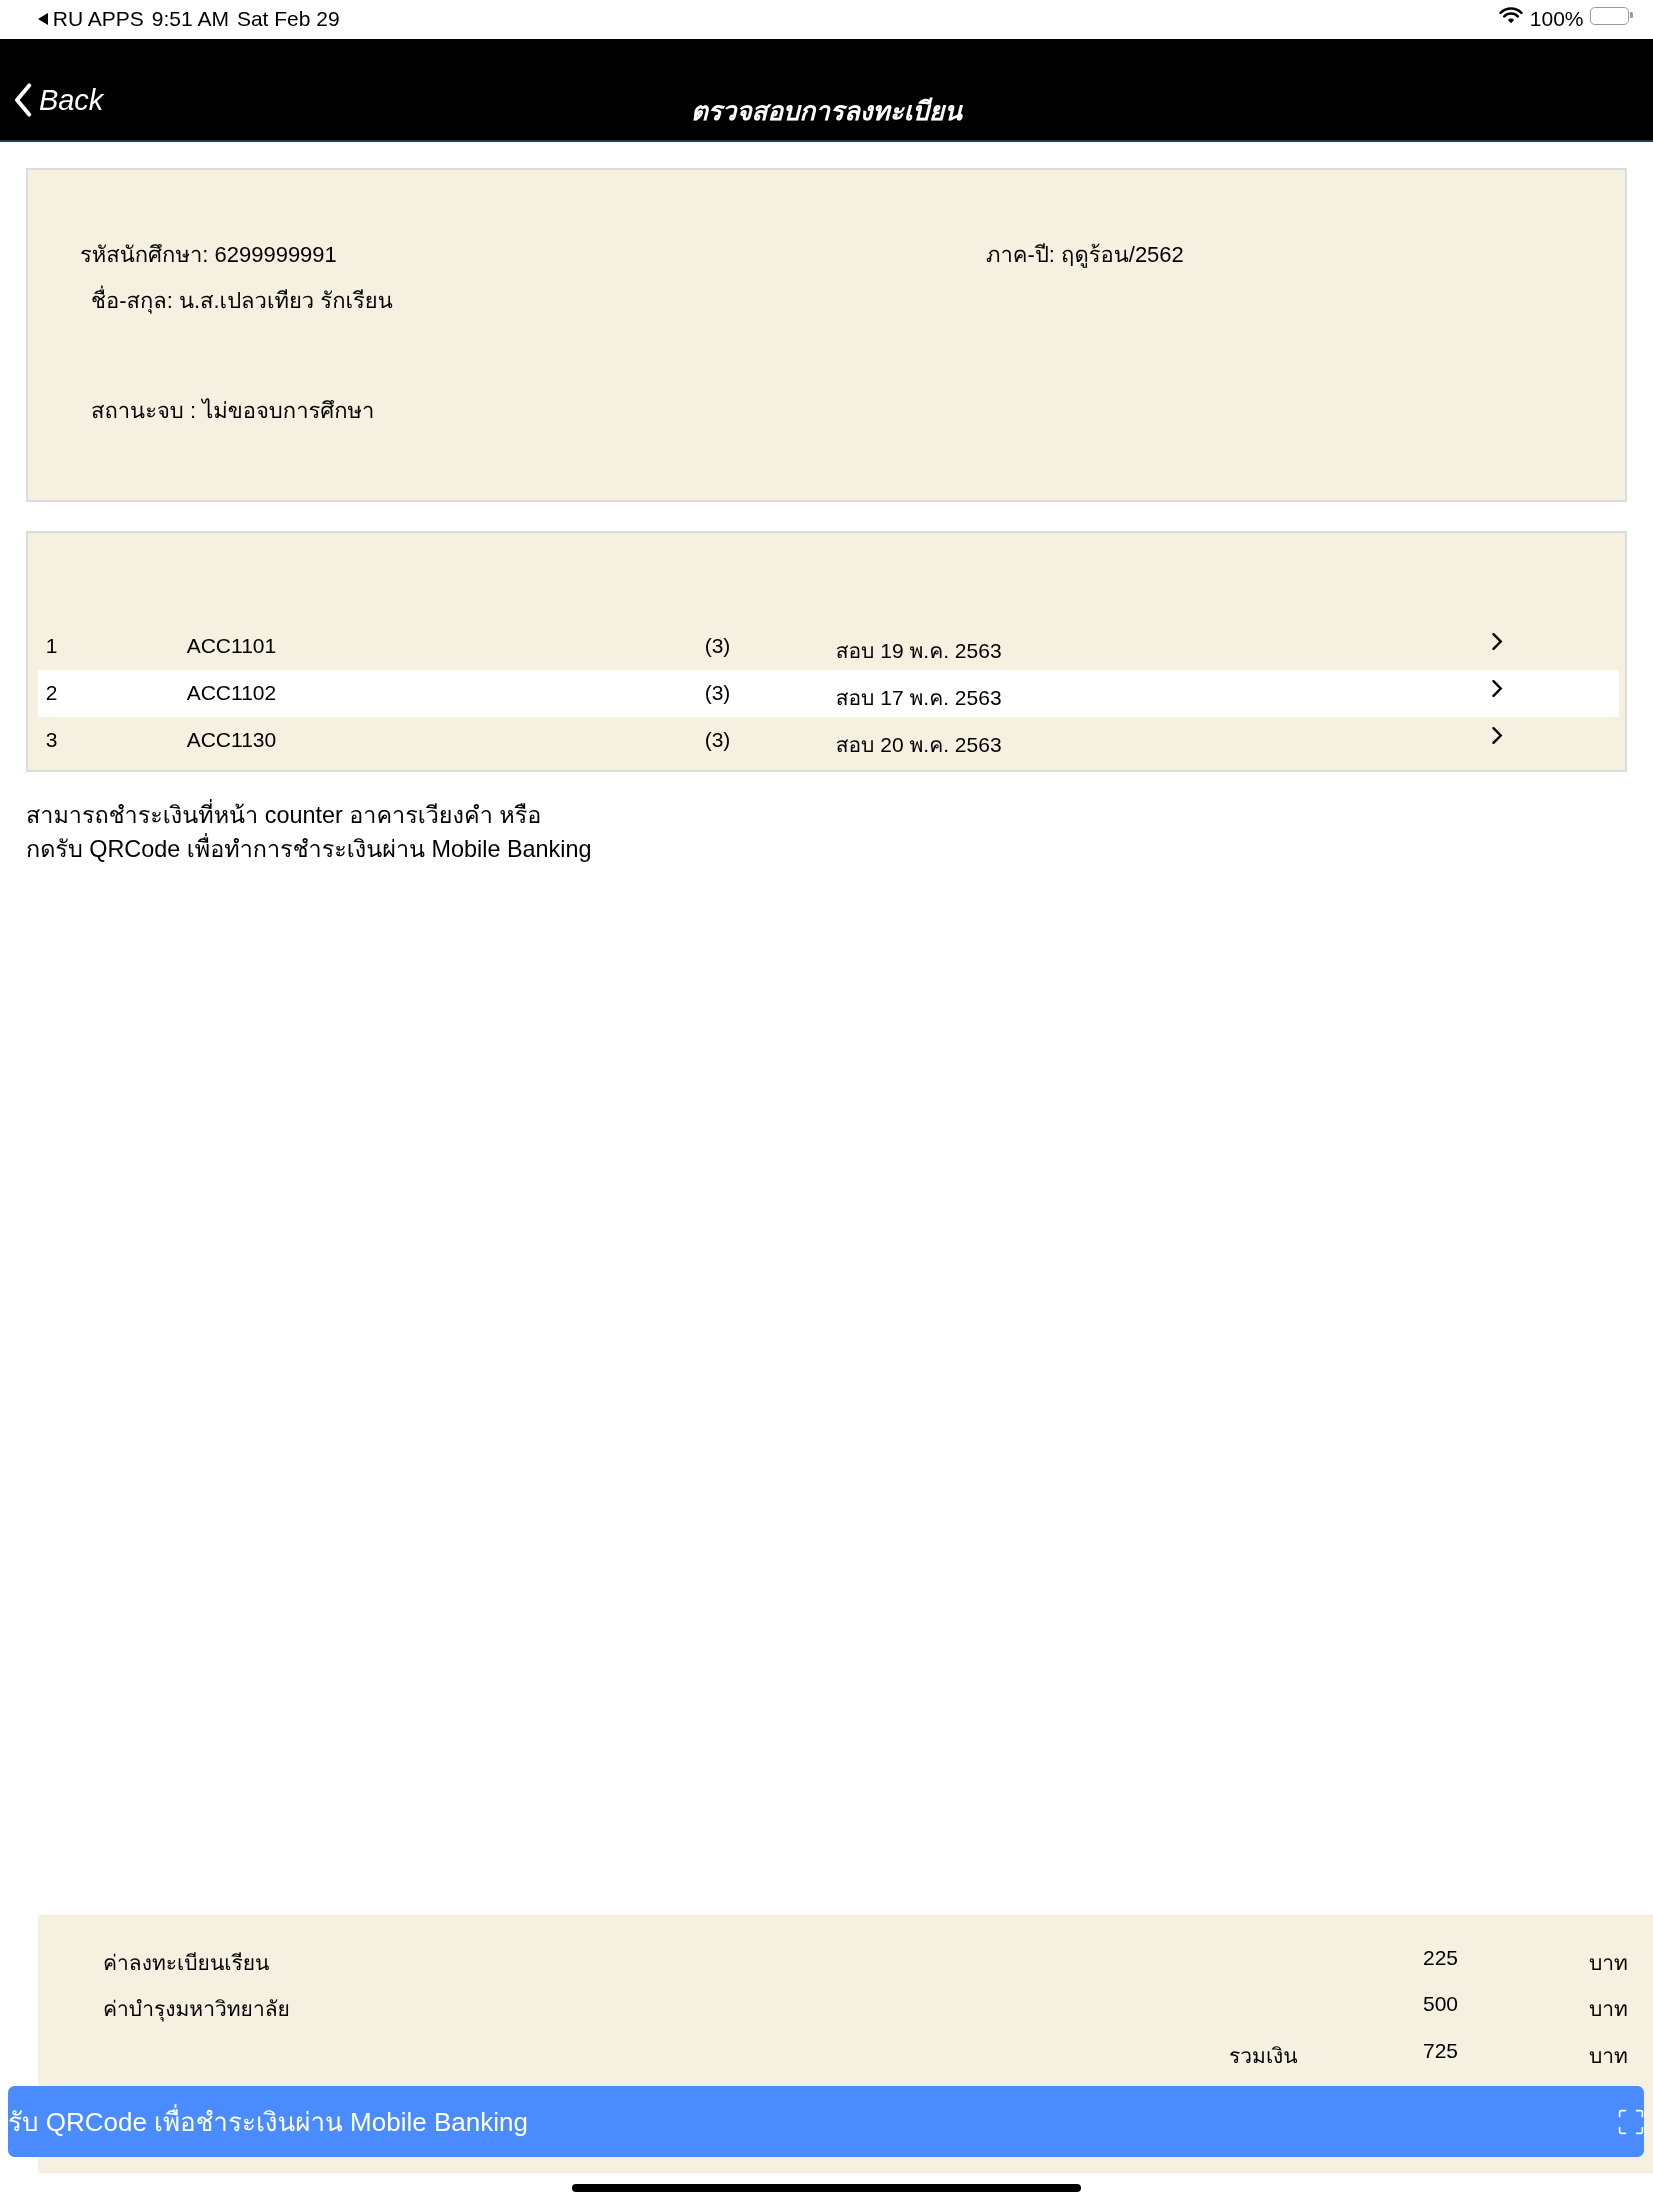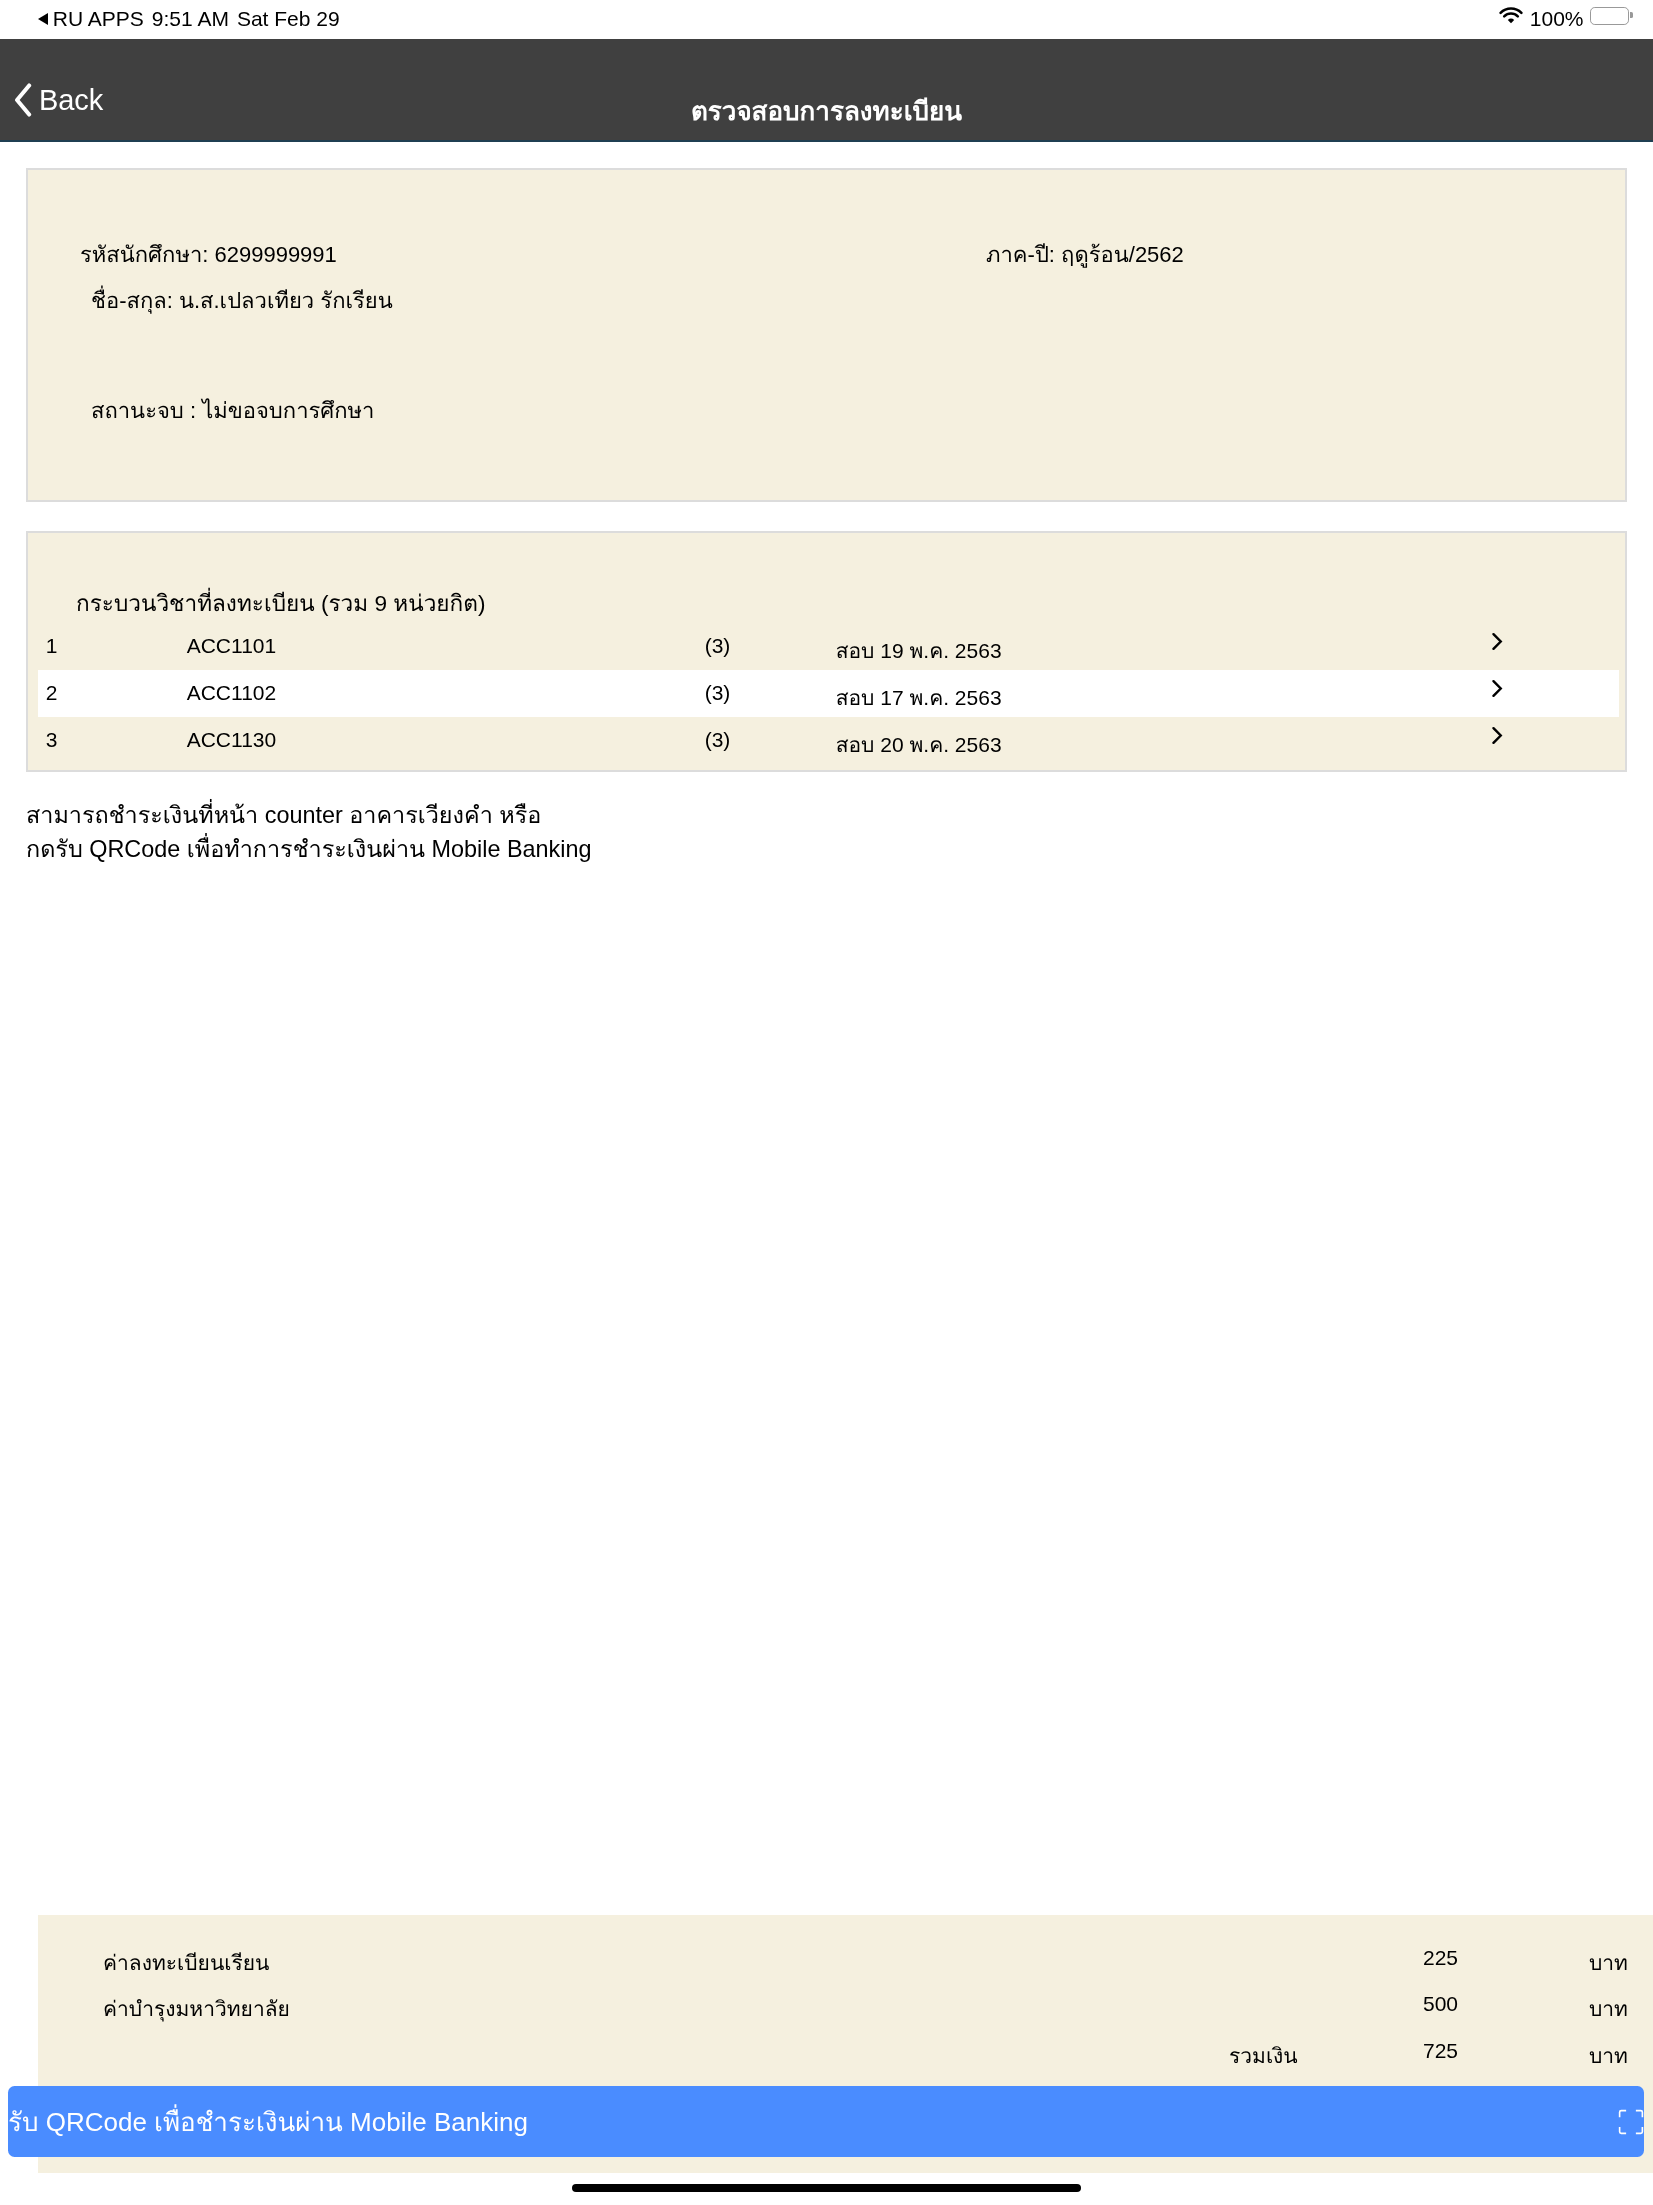--- a/index.html
+++ b/index.html
@@ -14,21 +14,21 @@
     .status-left { position: absolute; left: 38px; top: 6.5px; display: flex; gap: 8px; align-items: center; }
     .status-left .back-app { display: flex; align-items: center; gap: 4.8px; }
     .tri { width: 0; height: 0; border-top: 6.5px solid transparent; border-bottom: 6.5px solid transparent; border-right: 10.5px solid #000; display: inline-block; }
     .status-right { position: absolute; right: 24px; top: 6.5px; display: flex; align-items: flex-start; gap: 6.5px; }
     .battery { width: 39px; height: 18px; border: 1.6px solid #999; border-radius: 4.8px; padding: 1.6px; position: relative; }
     .battery .fill { width: 100%; height: 100%; background: #000; border-radius: 2.4px; }
     .battery::after { content: ""; position: absolute; right: -4.8px; top: 4.8px; width: 2.4px; height: 5.7px; background: #999; border-radius: 0 1.6px 1.6px 0; }
 
     .navbar {
       position: absolute; top: 39px; left: 0; width: 1653px; height: 103px;
-      background: #404040; border-bottom: 2.4px solid #1f3f52;
+      background: #000000; border-bottom: 2.4px solid #1f3f52; font-style: italic;
     }
     .nav-back { position: absolute; left: 13px; top: 44px; display: flex; align-items: center; gap: 6.5px; color: #fff; font-size: 29px; cursor: pointer; }
     .nav-back svg { display: block; }
     .nav-title { position: absolute; left: 0; right: 0; top: 51px; text-align: center; color: #fff; font-size: 26px; font-weight: bold; }
 
     .card {
       position: absolute; left: 26px; width: 1601px;
       background: #f5f0df; border: 2.4px solid #dcdcdc;
     }
     .info-card { top: 168px; height: 334px; }
@@ -99,21 +99,20 @@
 </div>
 
 <div class="card info-card">
   <div class="f" style="left:52px; top:67px;">รหัสนักศึกษา: 6299999991</div>
   <div class="f" style="left:63px; top:113px;text-align:right;">ชื่อ-สกุล: น.ส.เปลวเทียว รักเรียน</div>
   <div class="f" style="left:958px; top:67px;">ภาค-ปี: ฤดูร้อน/2562</div>
   <div class="f" style="left:63px; top:223px;">สถานะจบ : ไม่ขอจบการศึกษา</div>
 </div>
 
 <div class="card courses-card">
-  <div class="courses-title">กระบวนวิชาที่ลงทะเบียน (รวม 9 หน่วยกิต)</div>
 
   <div class="course-row" style="top:90px;">
     <span class="c-no">1</span>
     <span class="c-code">ACC1101</span>
     <span class="c-credit">(3)</span>
     <span class="c-exam">สอบ 19 พ.ค. 2563</span>
     <span class="c-chev">
       <svg width="13" height="21" viewBox="0 0 16 26">
           <path d="M3 4 L12 13 L3 22" stroke="#000" stroke-width="3" fill="none" stroke-linecap="round"></path>
         </svg>

